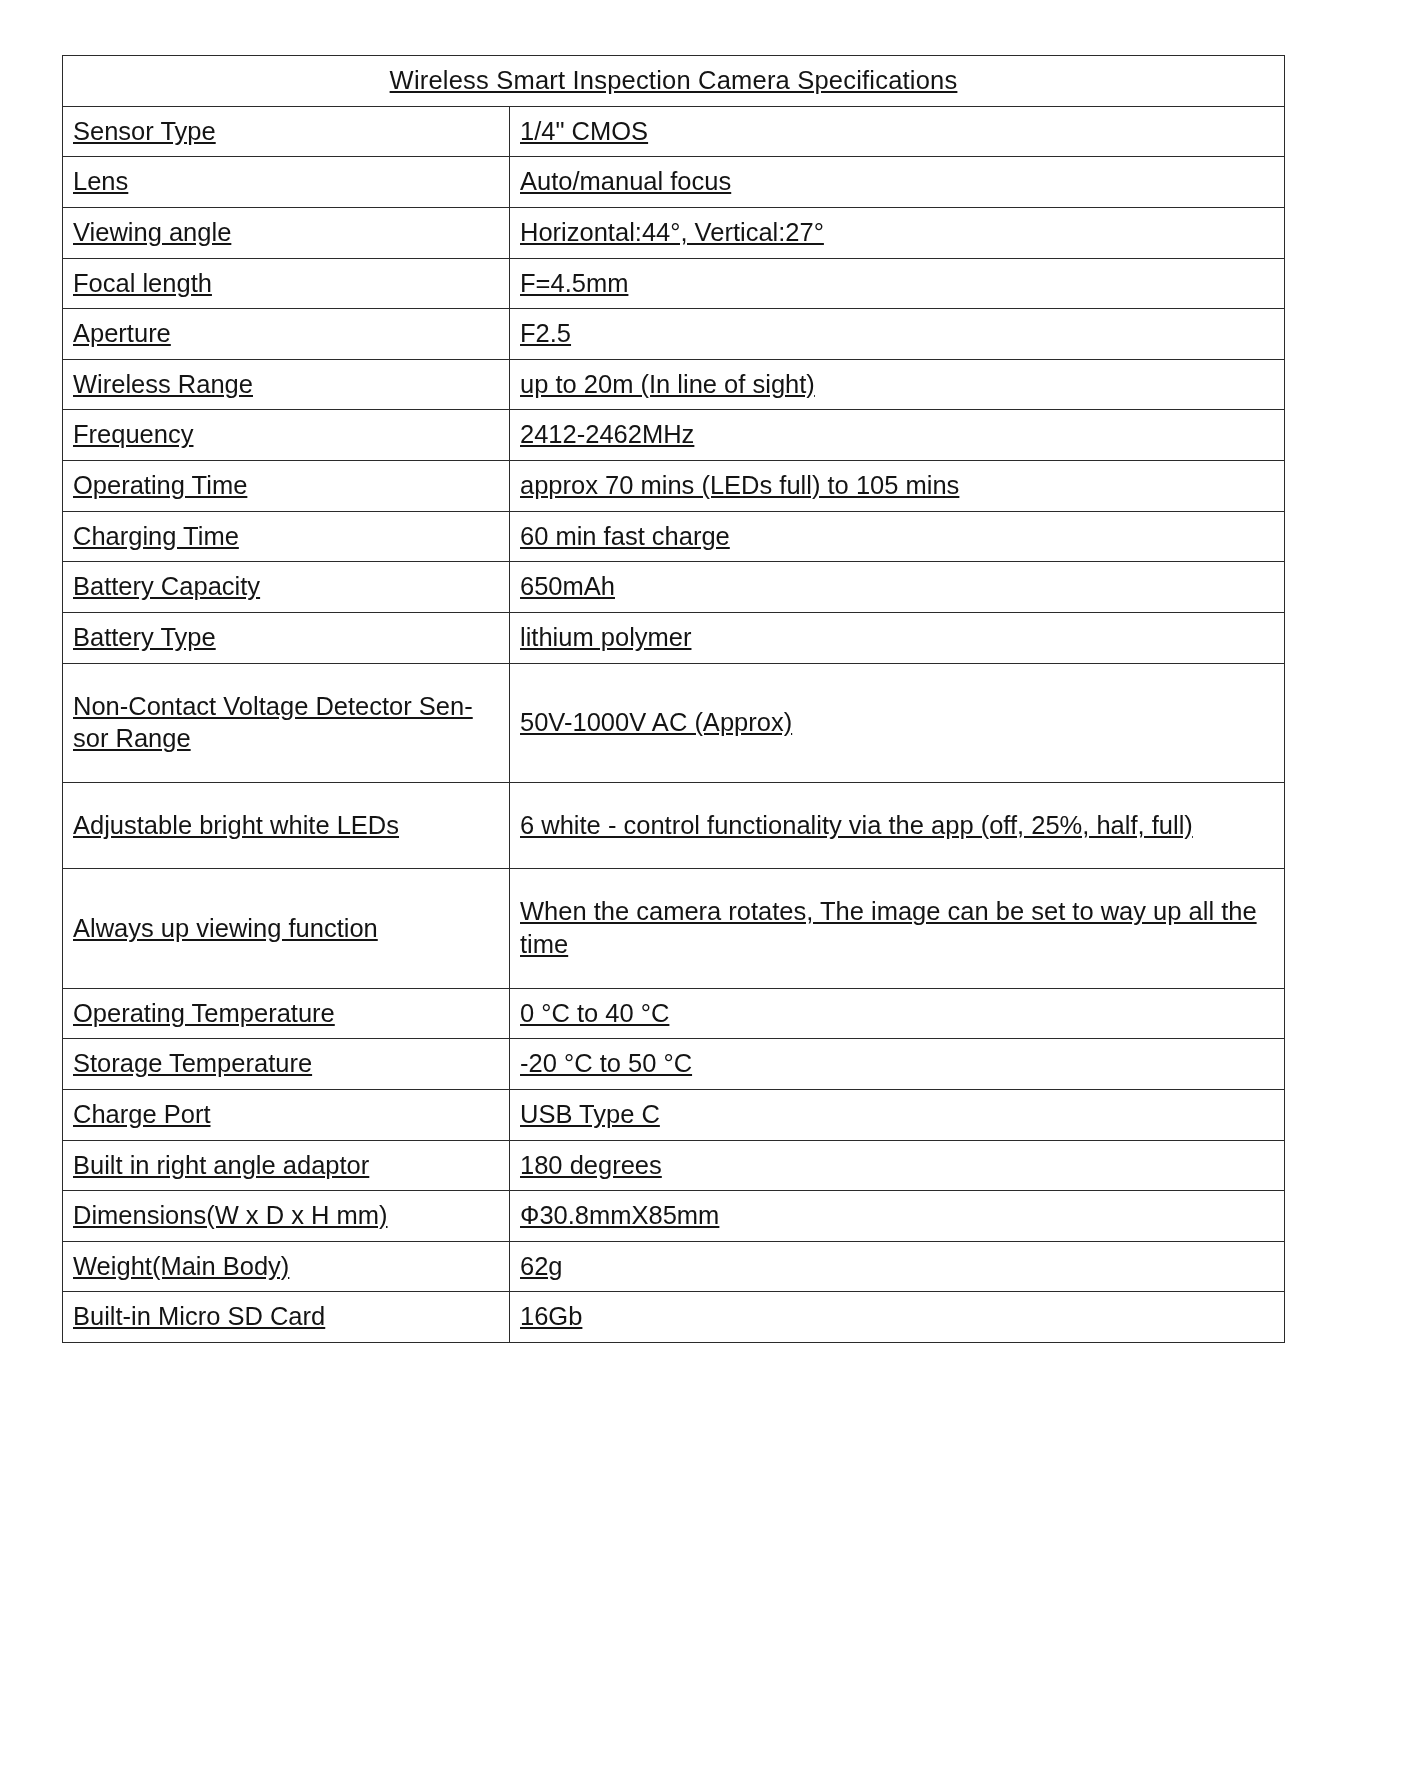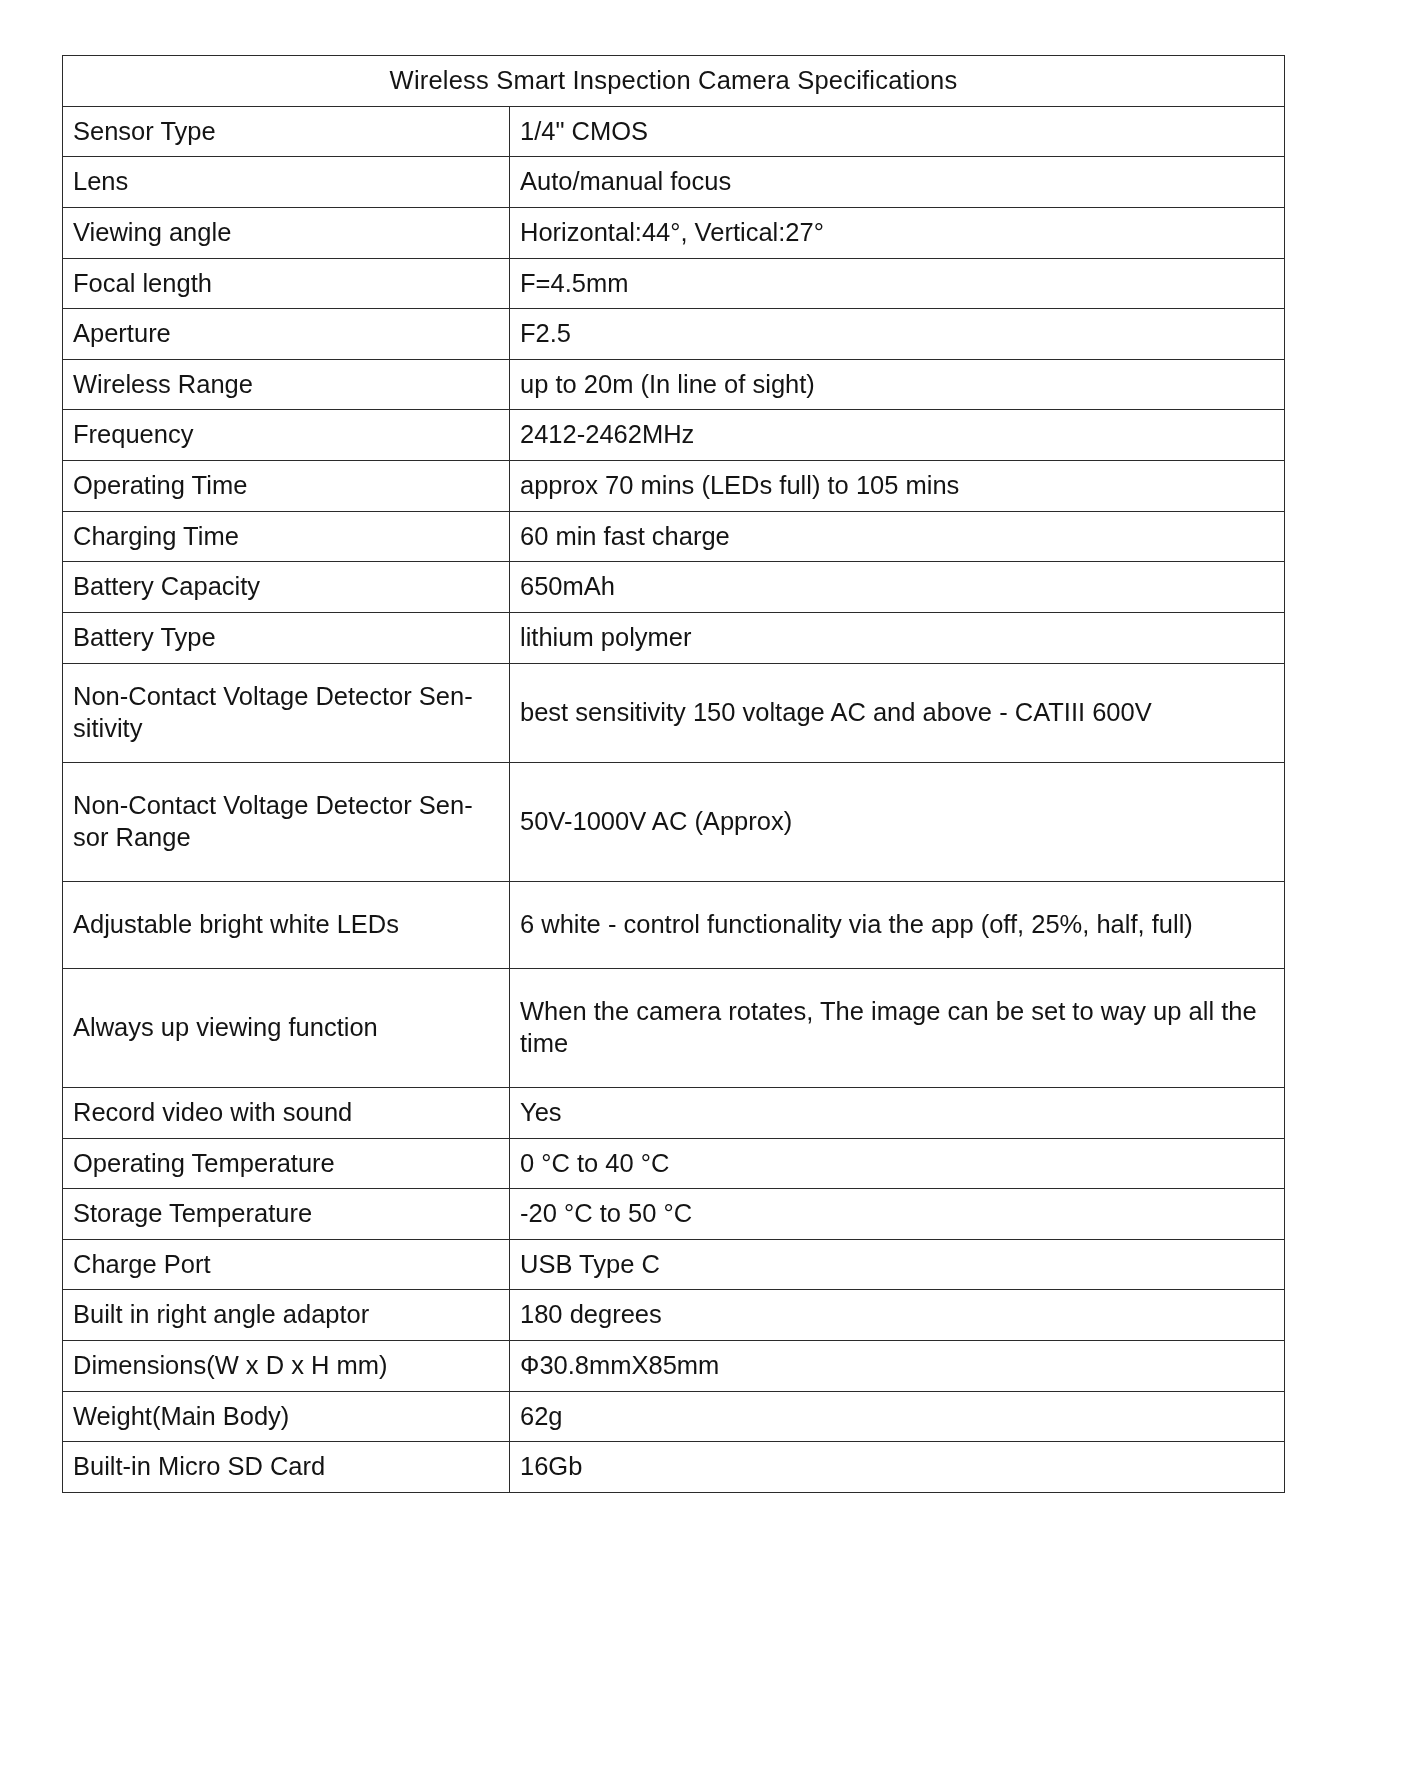--- a/index.html
+++ b/index.html
@@ -35,20 +35,21 @@
     background: #ffffff;
   }
   table.spec-table td {
     border: 1px solid #2b2b2b;
     vertical-align: middle;
     font-size: 25.5px;
     line-height: 1.28;
     font-weight: 400;
     color: #141414;
     padding: 8px 10px 9px 10px;
+    text-decoration: underline;
   }
   td.title-cell {
     text-align: center;
     font-weight: bold;
     font-size: 26.5px;
     letter-spacing: 0.2px;
     padding: 23px 10px 24px 10px;
   }
   col.label-col { width: 447px; }
   col.value-col { width: 775px; }
@@ -113,44 +114,34 @@
             <td class="value-cell">60 min fast charge</td>
           </tr>
           <tr>
             <td class="label-cell">Battery Capacity</td>
             <td class="value-cell">650mAh</td>
           </tr>
           <tr>
             <td class="label-cell">Battery Type</td>
             <td class="value-cell">lithium polymer</td>
           </tr>
-          <tr class="tall">
-            <td class="label-cell">Non-Contact Voltage Detector
- Sen-sitivity</td>
-            <td class="value-cell">best sensitivity 150 voltage AC and
-above - CATIII 600V</td>
-          </tr>
           <tr class="xtall">
             <td class="label-cell">Non-Contact Voltage Detector
 Sen-sor Range</td>
             <td class="value-cell">50V-1000V AC (Approx)</td>
           </tr>
           <tr class="xtall">
             <td class="label-cell">Adjustable bright white LEDs</td>
             <td class="value-cell">6 white - control functionality via the
 app (off, 25%, half, full)</td>
           </tr>
           <tr class="xtall">
             <td class="label-cell">Always up viewing function</td>
             <td class="value-cell">When the camera rotates, The image
 can be set to way up all the time</td>
-          </tr>
-          <tr>
-            <td class="label-cell">Record video with sound</td>
-            <td class="value-cell">Yes</td>
           </tr>
           <tr>
             <td class="label-cell">Operating Temperature</td>
             <td class="value-cell">0 °C to 40 °C</td>
           </tr>
           <tr>
             <td class="label-cell">Storage Temperature</td>
             <td class="value-cell">-20 °C to 50 °C</td>
           </tr>
           <tr>

